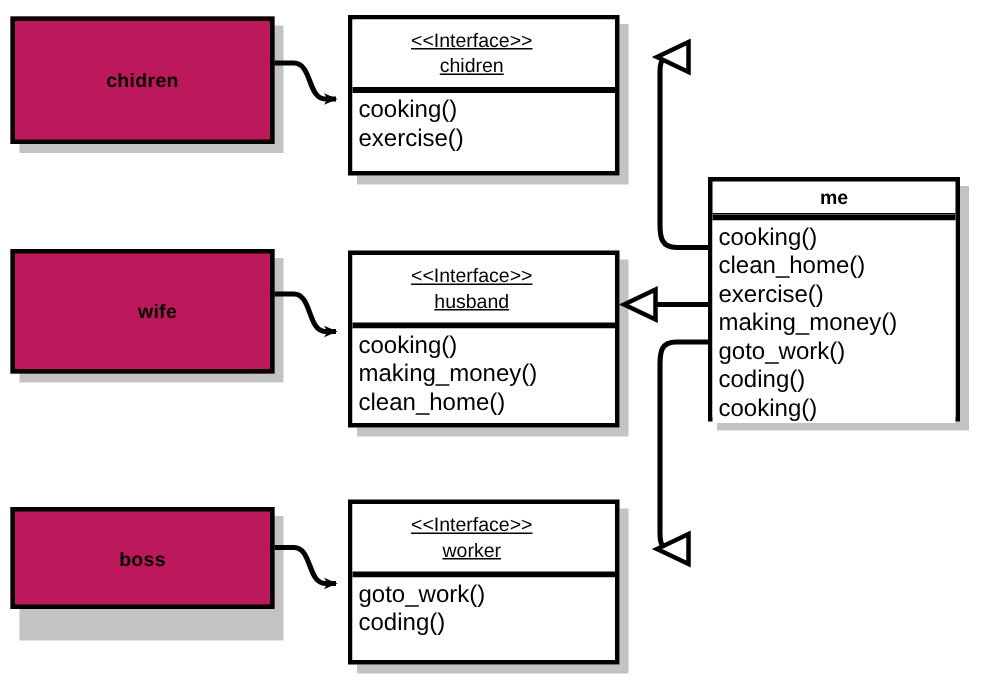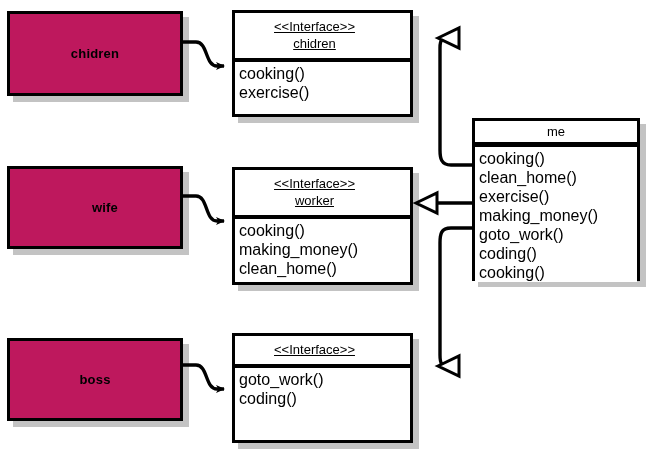--- a/index.html
+++ b/index.html
@@ -89,21 +89,21 @@
     border: 3px solid #000000;
     display: flex;
     flex-direction: column;
   }
   .class-head {
     box-sizing: border-box;
     text-align: center;
     padding: 3px 0 3px 0;
     border-bottom: 1px solid #000000;
     font-size: 13px;
-    font-weight: normal;
+    font-weight: bold;
     color: #000000;
   }
   .class-gap {
     height: 4px;
     border-bottom: 4px solid #000000;
     background: #ffffff;
   }
   .class-body {
     flex: 1 1 auto;
     padding: 2px 0 0 4px;
@@ -133,50 +133,51 @@
   <div class="shadow" style="left:478px; top:124px; width:168px; height:163px;"></div>
 
   <div class="plain-box" style="left:7px; top:11px; width:176px; height:85px;">
     <span class="box-label">chidren</span>
   </div>
 
   <div class="plain-box" style="left:7px; top:166px; width:176px; height:83px;padding-left:20px;">
     <span class="box-label">wife</span>
   </div>
 
-  <div class="plain-box" style="left:7px; top:338px; width:176px; height:83px;">
+  <div class="plain-box" style="left:7px; top:338px; width:176px; height:68px;">
     <span class="box-label">boss</span>
   </div>
 
   <div class="iface-box" style="left:232px; top:10px; width:181px; height:107px;">
     <div class="iface-head">
       <span class="iface-stereotype">&lt;&lt;Interface&gt;&gt;</span>
       <span class="iface-name">chidren</span>
     </div>
     <div class="iface-body">
       <span class="method">cooking()</span>
       <span class="method">exercise()</span>
     </div>
   </div>
 
   <div class="iface-box" style="left:232px; top:167px; width:181px; height:118px;">
     <div class="iface-head">
       <span class="iface-stereotype">&lt;&lt;Interface&gt;&gt;</span>
-      <span class="iface-name">worker</span>
+      <span class="iface-name">husband</span>
     </div>
     <div class="iface-body">
       <span class="method">cooking()</span>
       <span class="method">making_money()</span>
       <span class="method">clean_home()</span>
     </div>
   </div>
 
   <div class="iface-box" style="left:232px; top:333px; width:181px; height:110px;">
     <div class="iface-head">
       <span class="iface-stereotype">&lt;&lt;Interface&gt;&gt;</span>
+      <span class="iface-name">worker</span>
     </div>
     <div class="iface-body">
       <span class="method">goto_work()</span>
       <span class="method">coding()</span>
     </div>
   </div>
 
   <div class="class-box" style="left:472px; top:118px; width:168px; height:163px;">
     <div class="class-head">me</div>
     <div class="class-gap"></div>

